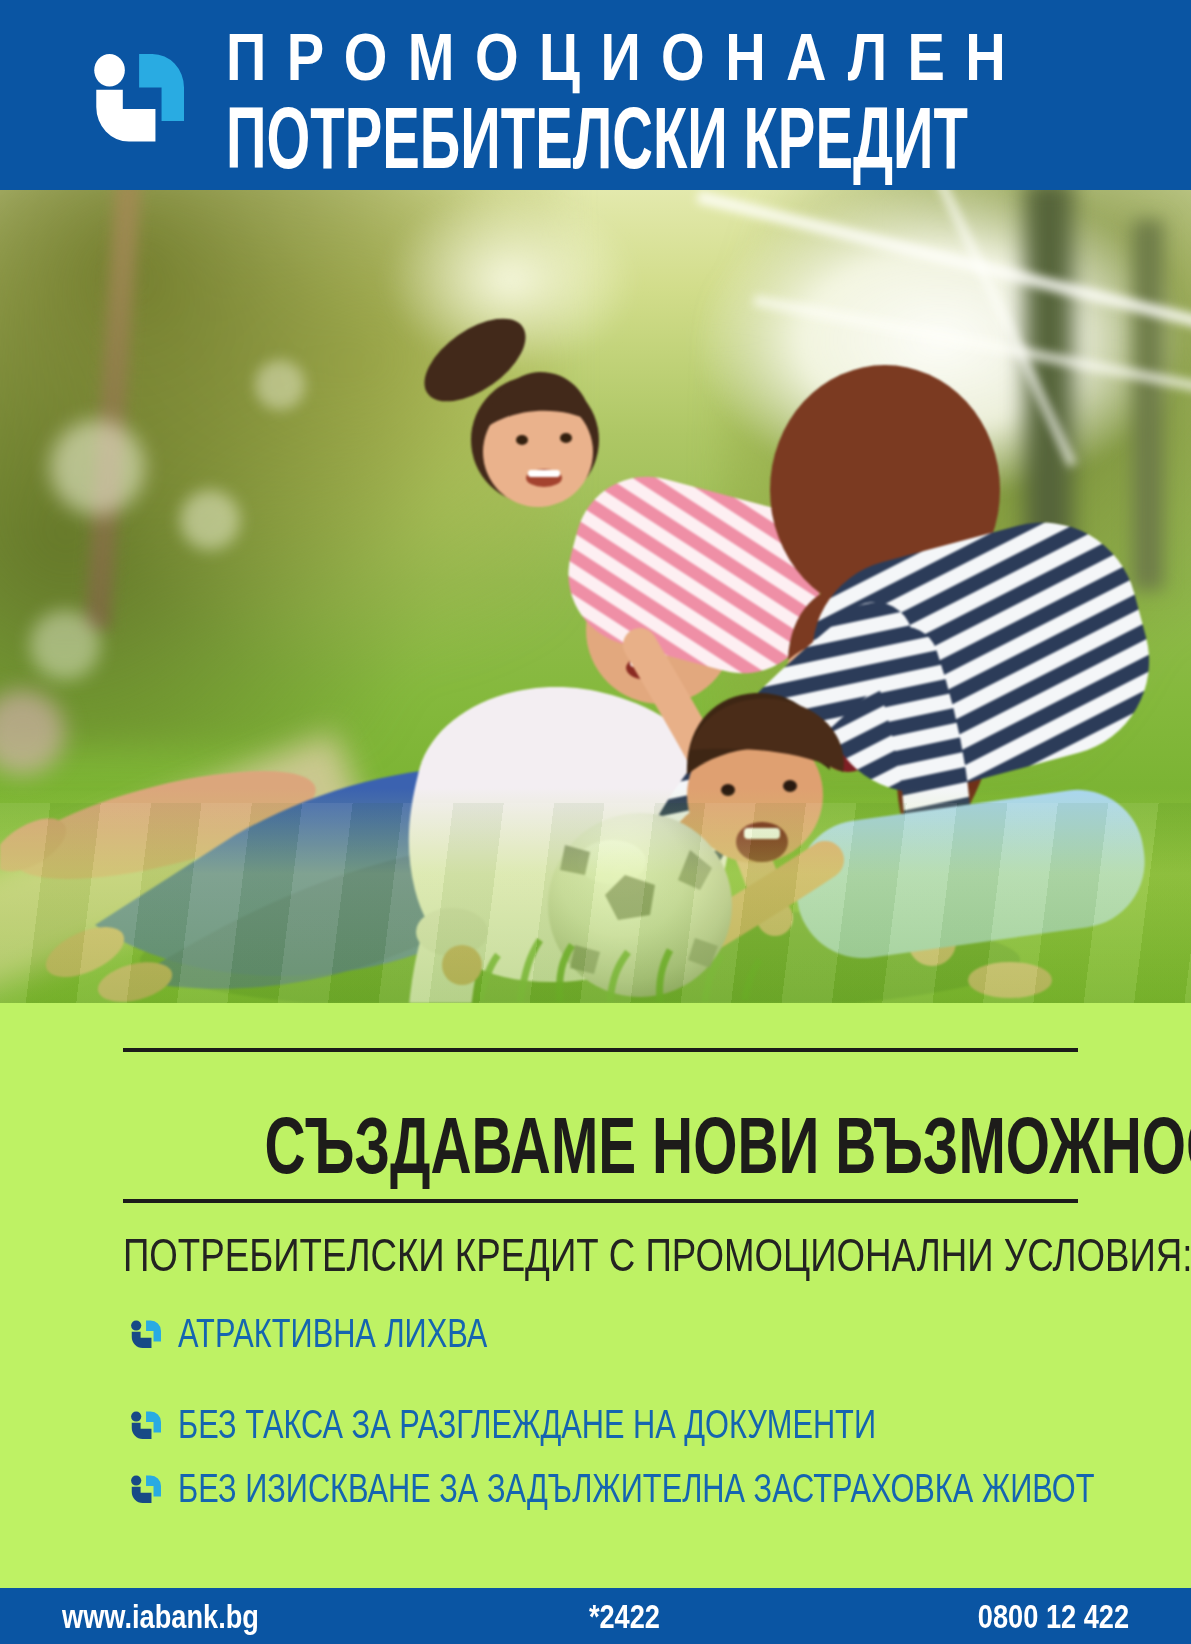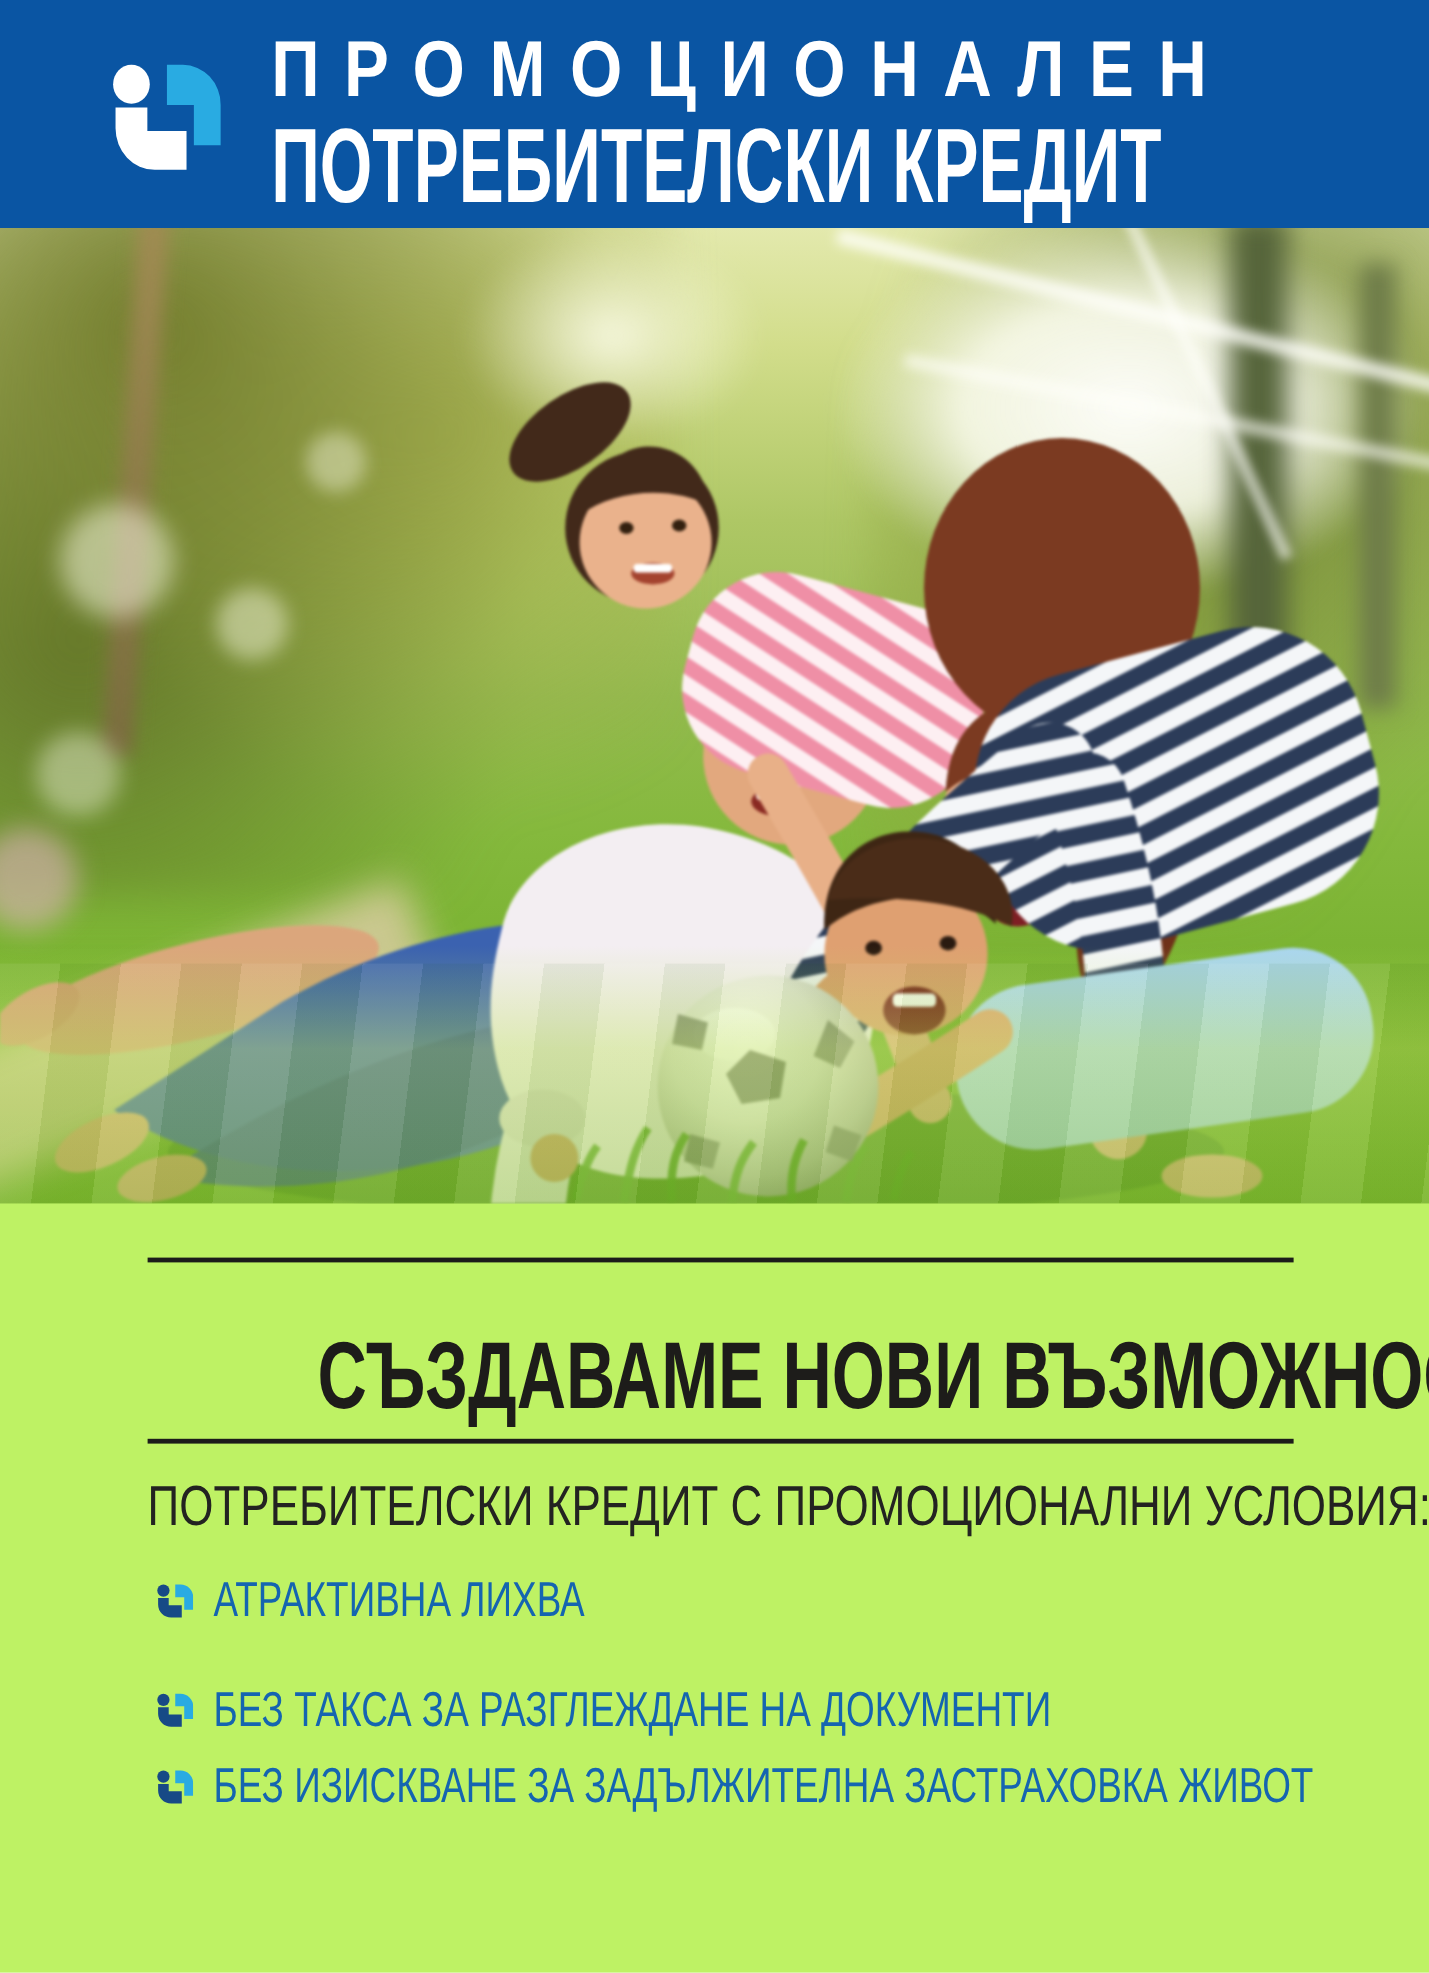--- a/index.html
+++ b/index.html
@@ -264,14 +264,19 @@
 
   <div class="bullet-row bullet-3">
     <svg class="bullet-icon" viewBox="0 0 100 100">
       <circle cx="27" cy="28" r="15" fill="#174a86"></circle>
       <path d="M14 46 H40 V64 H72 V94 H46 A32 32 0 0 1 14 62 Z" fill="#174a86"></path>
       <path d="M56 13 H69 A31 31 0 0 1 100 44 V75 H78 V44 H56 Z" fill="#29abe2"></path>
     </svg>
     <span class="bullet-label">БЕЗ ИЗИСКВАНЕ ЗА ЗАДЪЛЖИТЕЛНА ЗАСТРАХОВКА ЖИВОТ</span>
   </div>
 
+  <footer class="bottom-bar">
+    <span class="sx f-left">www.iabank.bg</span>
+    <span class="sx f-center">*2422</span>
+    <span class="sx f-right">0800 12 422</span>
+  </footer>
 
 </div>
 
 </body></html>

